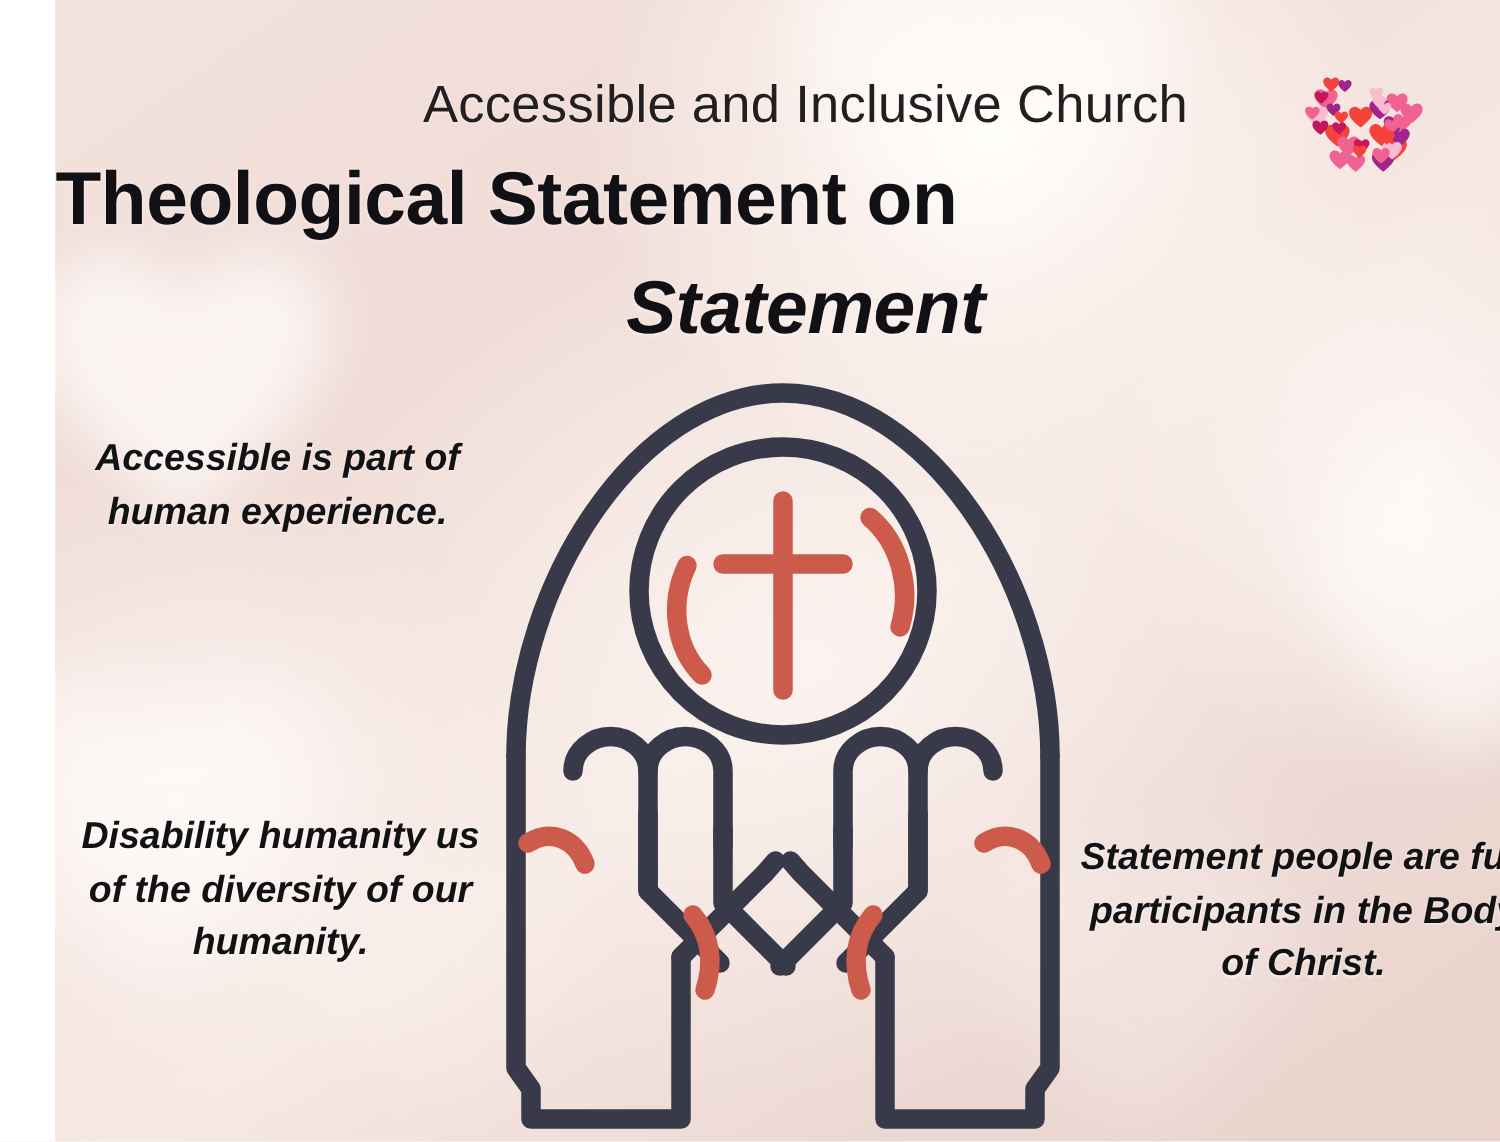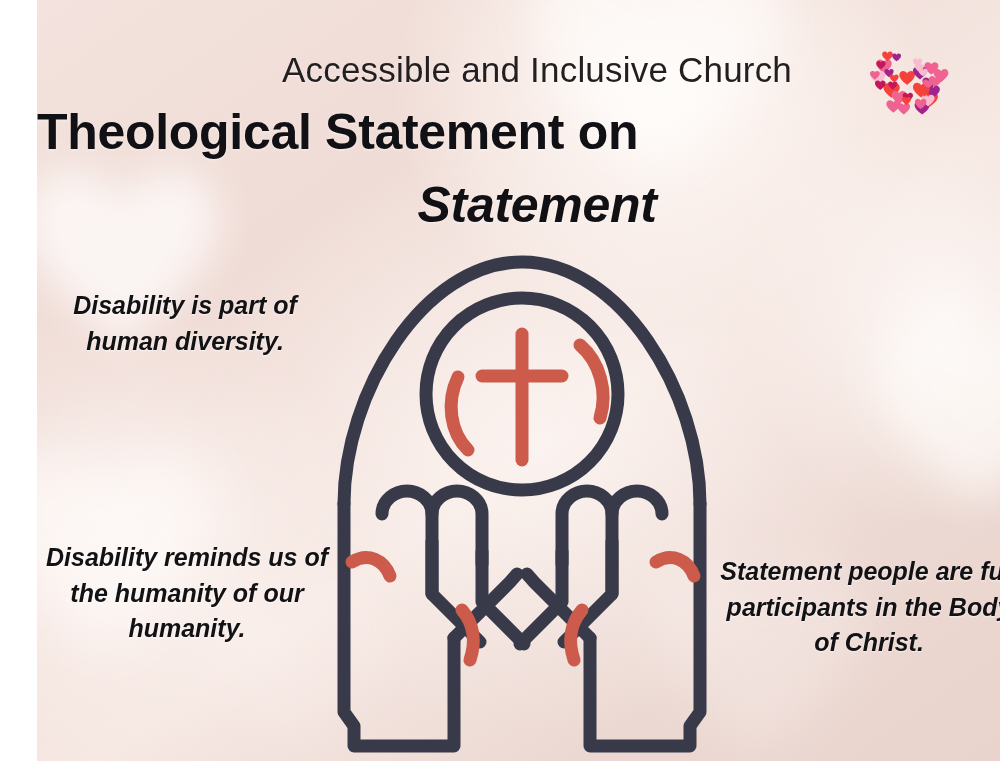--- a/index.html
+++ b/index.html
@@ -240,17 +240,17 @@
 
       <g fill="none" stroke="#CC5B4C" stroke-width="13" stroke-linecap="round">
         <path d="M40 320 C56 310 72 318 78 334"></path>
         <path d="M344 320 C360 310 376 318 382 334"></path>
         <path d="M150 368 C162 382 164 400 158 418"></path>
         <path d="M270 368 C258 382 256 400 262 418"></path>
       </g>
     </svg>
   </div>
 
-  <div class="stmt stmt-tl">Disability is part of human diversity.</div>
-  <div class="stmt stmt-bl">Disability reminds us of the humanity of our humanity.</div>
+  <div class="stmt stmt-tl">Accessible is part of human experience.</div>
+  <div class="stmt stmt-bl">Disability humanity us of the diversity of our humanity.</div>
   <div class="stmt stmt-br">Statement people are full participants in the Body of Christ.</div>
 
 </div>
 
 </body></html>

